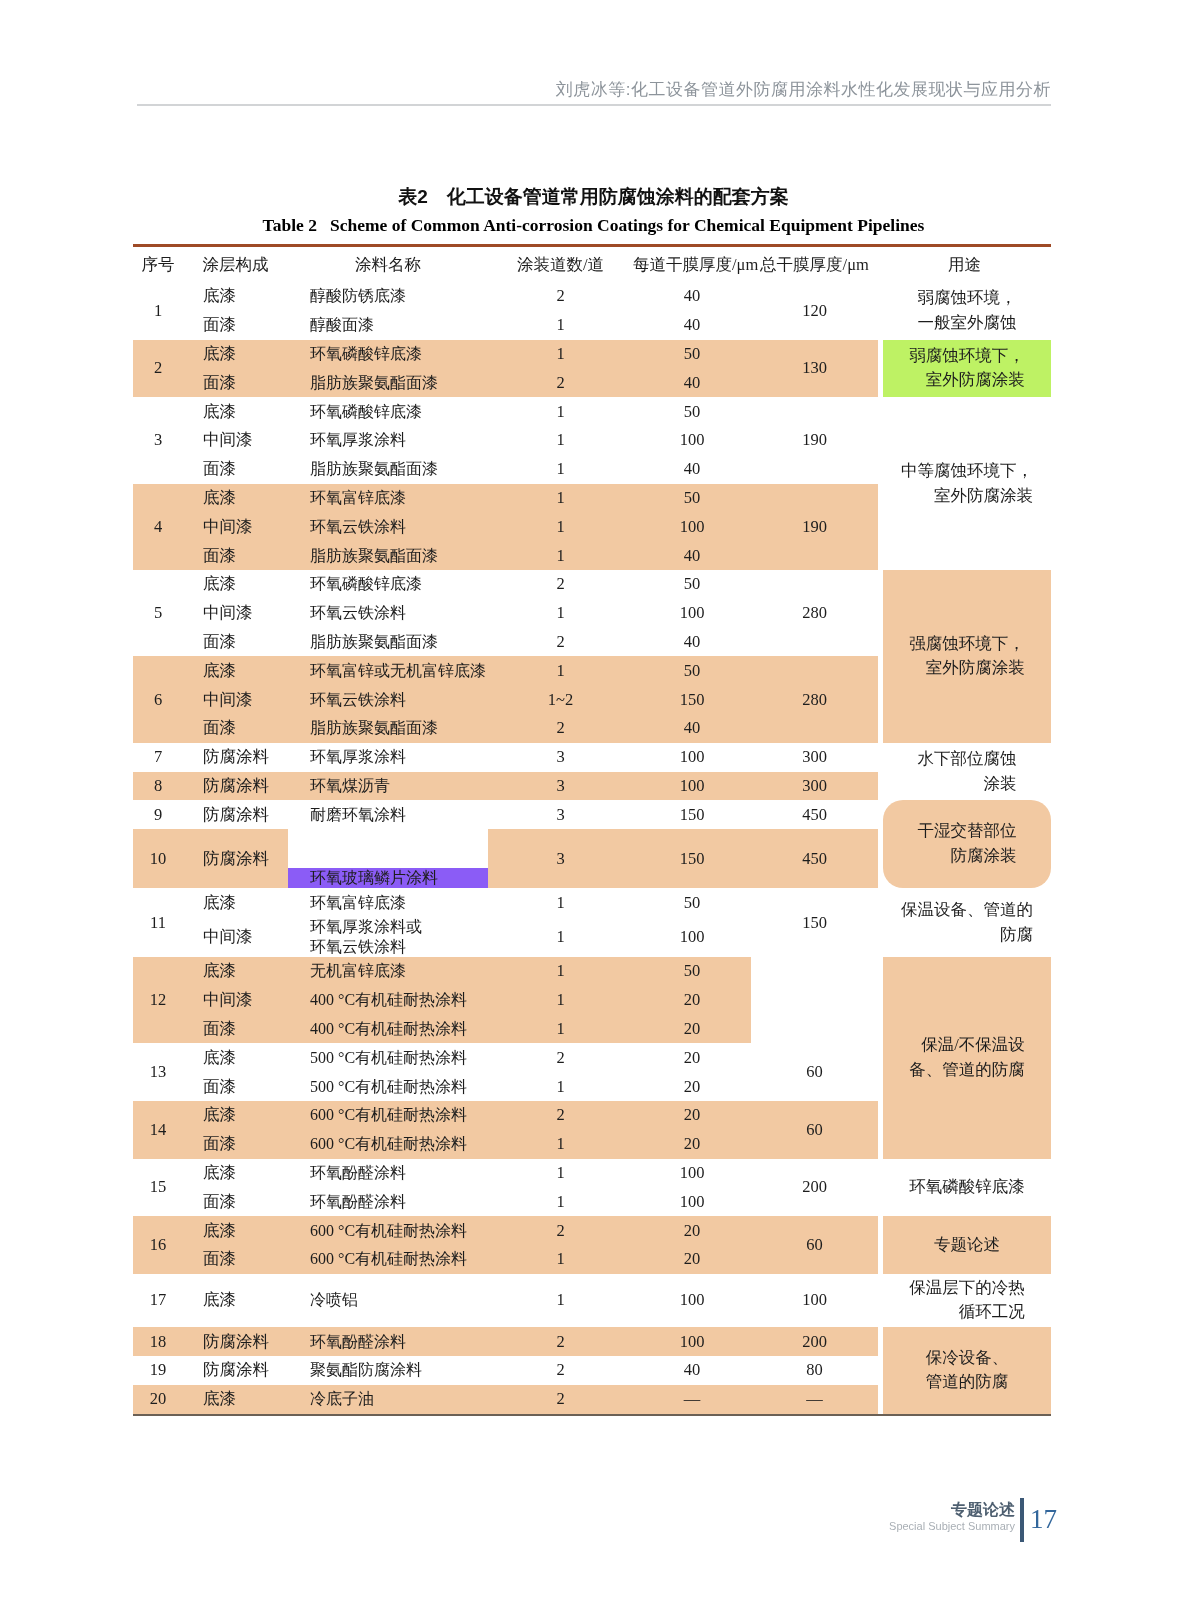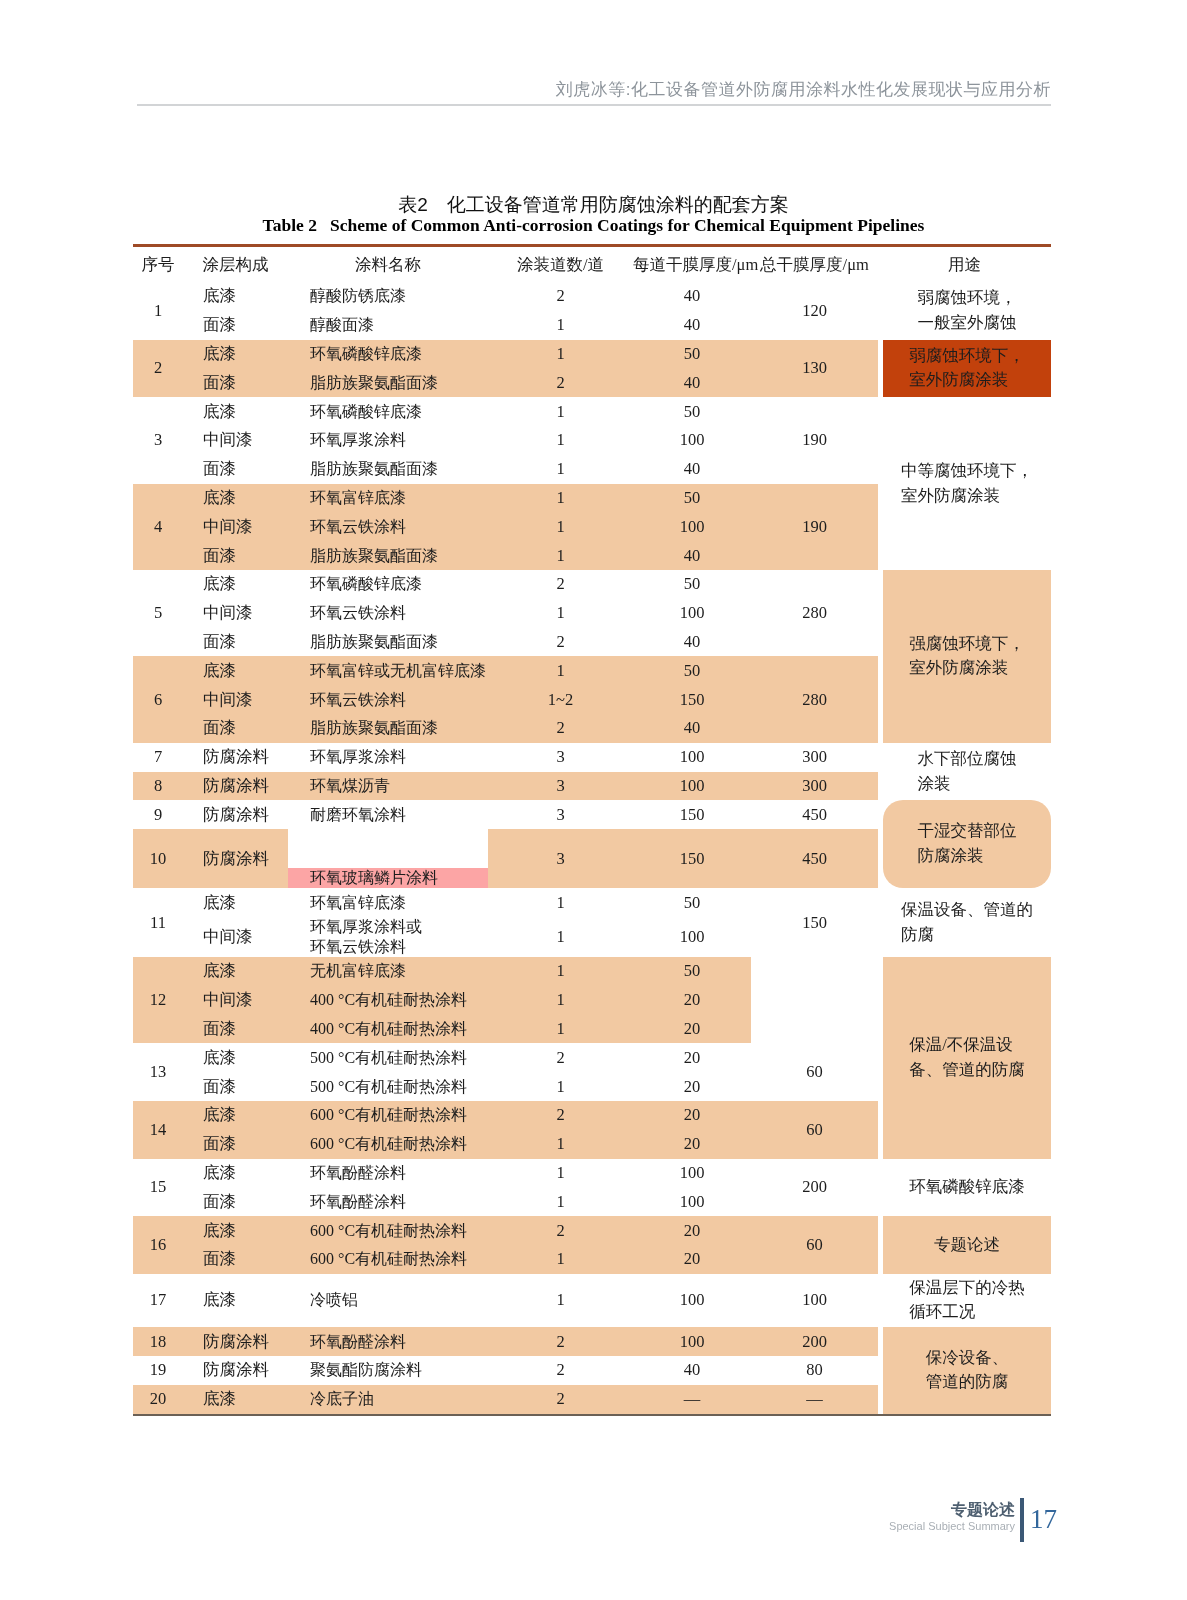--- a/index.html
+++ b/index.html
@@ -10,23 +10,23 @@
   }
   .running-head{
     position:absolute;top:78px;right:136px;
     font-family:"Liberation Sans","DejaVu Sans",sans-serif;
     font-size:17px;color:#8d949b;letter-spacing:0.5px;white-space:nowrap;
   }
   .head-rule{
     position:absolute;top:104px;left:137px;width:914px;height:2px;background:#d2d4d6;
   }
   .title-cn{
-    position:absolute;top:192px;left:0;width:100%;text-align:center;
+    position:absolute;top:184px;left:0;width:100%;text-align:center;
     font-family:"Liberation Sans","DejaVu Sans",sans-serif;
-    font-size:19px;font-weight:normal;color:#111;white-space:pre;
+    font-size:19px;font-weight:bold;color:#111;white-space:pre;
   }
   .title-en{
     position:absolute;top:215px;left:0;width:100%;text-align:center;
     font-size:17.5px;font-weight:bold;color:#000000;white-space:pre;
   }
   .tbl{
     position:absolute;left:133px;top:244px;width:918px;
   }
   .tbl-head{
     display:grid;
@@ -45,21 +45,21 @@
     border-bottom:2px solid #6b6055;
   }
   .cell{
     display:flex;align-items:center;font-size:16.5px;
   }
   .c-num{justify-content:center;}
   .c-layer{padding-left:20px;}
   .c-name{padding-left:22px;white-space:pre-line;line-height:1.25;font-size:16px;}
   .c-mid{justify-content:center;}
   .c-usage{
-    justify-content:center;text-align:left;white-space:pre-line;line-height:1.5;
+    justify-content:center;text-align:right;white-space:pre-line;line-height:1.5;
     padding:2px 4px;box-sizing:border-box;
   }
   .footer{
     position:absolute;top:1496px;right:130px;width:300px;height:60px;
   }
   .footer-text{
     position:absolute;right:42px;top:4px;text-align:right;
   }
   .footer-cn{
     font-family:"Liberation Sans","DejaVu Sans",sans-serif;
@@ -186,21 +186,21 @@
       <div class="cell c-mid" style="grid-area: 18 / 5 / span 1; background: rgb(242, 201, 162);">100</div>
       <div class="cell c-mid" style="grid-area: 18 / 6 / span 1; background: rgb(242, 201, 162);">300</div>
       <div class="cell c-num" style="grid-area: 19 / 1 / span 1; background: rgb(255, 255, 255);">9</div>
       <div class="cell c-layer" style="grid-area: 19 / 2 / span 1; background: rgb(255, 255, 255);">防腐涂料</div>
       <div class="cell c-name" style="grid-area: 19 / 3 / span 1; background: rgb(255, 255, 255);">耐磨环氧涂料</div>
       <div class="cell c-mid" style="grid-area: 19 / 4 / span 1; background: rgb(255, 255, 255);">3</div>
       <div class="cell c-mid" style="grid-area: 19 / 5 / span 1; background: rgb(255, 255, 255);">150</div>
       <div class="cell c-mid" style="grid-area: 19 / 6 / span 1; background: rgb(255, 255, 255);">450</div>
       <div class="cell c-num" style="grid-area: 20 / 1 / span 1; background: rgb(242, 201, 162);">10</div>
       <div class="cell c-layer" style="grid-area: 20 / 2 / span 1; background: rgb(242, 201, 162);">防腐涂料</div>
-      <div class="cell c-name" style="grid-area: 20 / 3 / span 1; background: #fca5a5; margin-top: 39px;">环氧玻璃鳞片涂料</div>
+      <div class="cell c-name" style="grid-area: 20 / 3 / span 1; background: #8b5cf6; margin-top: 39px;">环氧玻璃鳞片涂料</div>
       <div class="cell c-mid" style="grid-area: 20 / 4 / span 1; background: rgb(242, 201, 162);">3</div>
       <div class="cell c-mid" style="grid-area: 20 / 5 / span 1; background: rgb(242, 201, 162);">150</div>
       <div class="cell c-mid" style="grid-area: 20 / 6 / span 1; background: rgb(242, 201, 162);">450</div>
       <div class="cell c-num" style="grid-area: 21 / 1 / span 2; background: rgb(255, 255, 255);">11</div>
       <div class="cell c-layer" style="grid-area: 21 / 2 / span 1; background: rgb(255, 255, 255);">底漆</div>
       <div class="cell c-name" style="grid-area: 21 / 3 / span 1; background: rgb(255, 255, 255);">环氧富锌底漆</div>
       <div class="cell c-mid" style="grid-area: 21 / 4 / span 1; background: rgb(255, 255, 255);">1</div>
       <div class="cell c-mid" style="grid-area: 21 / 5 / span 1; background: rgb(255, 255, 255);">50</div>
       <div class="cell c-layer" style="grid-area: 22 / 2 / span 1; background: rgb(255, 255, 255);">中间漆</div>
       <div class="cell c-name" style="grid-area: 22 / 3 / span 1; background: rgb(255, 255, 255);">环氧厚浆涂料或
@@ -280,21 +280,21 @@
       <div class="cell c-mid" style="grid-area: 36 / 5 / span 1; background: rgb(255, 255, 255);">40</div>
       <div class="cell c-mid" style="grid-area: 36 / 6 / span 1; background: rgb(255, 255, 255);">80</div>
       <div class="cell c-num" style="grid-area: 37 / 1 / span 1; background: rgb(242, 201, 162);">20</div>
       <div class="cell c-layer" style="grid-area: 37 / 2 / span 1; background: rgb(242, 201, 162);">底漆</div>
       <div class="cell c-name" style="grid-area: 37 / 3 / span 1; background: rgb(242, 201, 162);">冷底子油</div>
       <div class="cell c-mid" style="grid-area: 37 / 4 / span 1; background: rgb(242, 201, 162);">2</div>
       <div class="cell c-mid" style="grid-area: 37 / 5 / span 1; background: rgb(242, 201, 162);">—</div>
       <div class="cell c-mid" style="grid-area: 37 / 6 / span 1; background: rgb(242, 201, 162);">—</div>
       <div class="cell c-usage" style="grid-area: 1 / 8 / span 2; background: rgb(255, 255, 255);">弱腐蚀环境，
 一般室外腐蚀</div>
-      <div class="cell c-usage" style="grid-area: 3 / 8 / span 2; background: #c2410c;">弱腐蚀环境下，
+      <div class="cell c-usage" style="grid-area: 3 / 8 / span 2; background: #bef264;">弱腐蚀环境下，
 室外防腐涂装</div>
       <div class="cell c-usage" style="grid-area: 5 / 8 / span 6; background: rgb(255, 255, 255);">中等腐蚀环境下，
 室外防腐涂装</div>
       <div class="cell c-usage" style="grid-area: 11 / 8 / span 6; background: rgb(242, 201, 162);">强腐蚀环境下，
 室外防腐涂装</div>
       <div class="cell c-usage" style="grid-area: 17 / 8 / span 2; background: rgb(255, 255, 255);">水下部位腐蚀
 涂装</div>
       <div class="cell c-usage" style="grid-area: 19 / 8 / span 2; background: rgb(242, 201, 162); border-radius: 20px;">干湿交替部位
 防腐涂装</div>
       <div class="cell c-usage" style="grid-area: 21 / 8 / span 2; background: rgb(255, 255, 255);">保温设备、管道的

